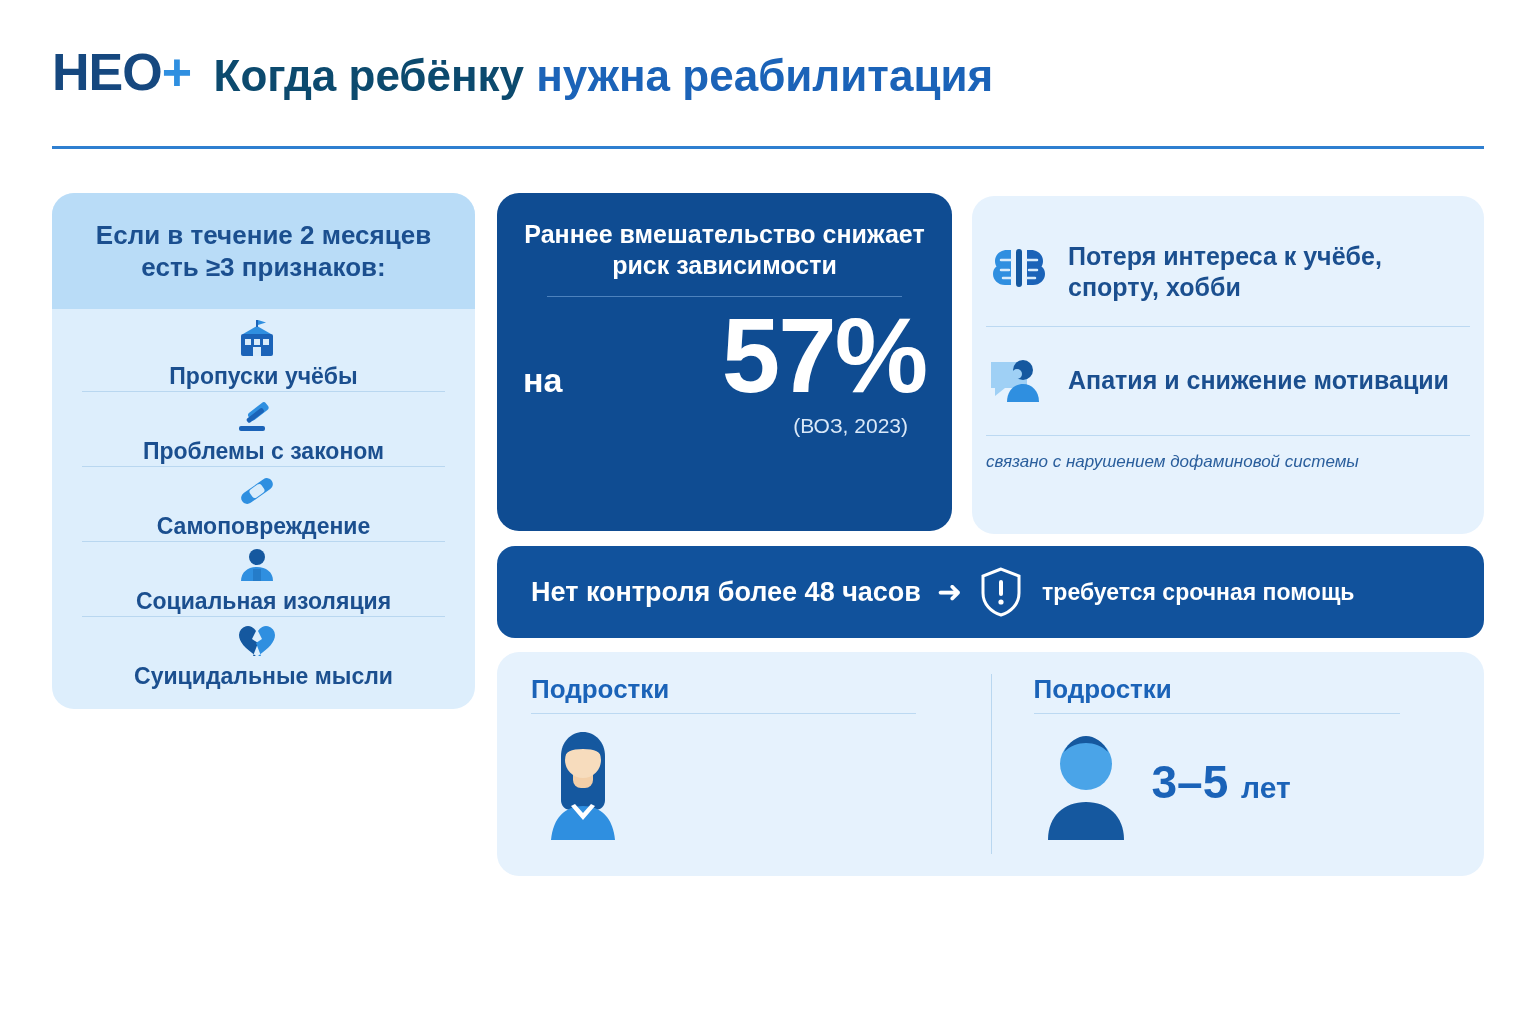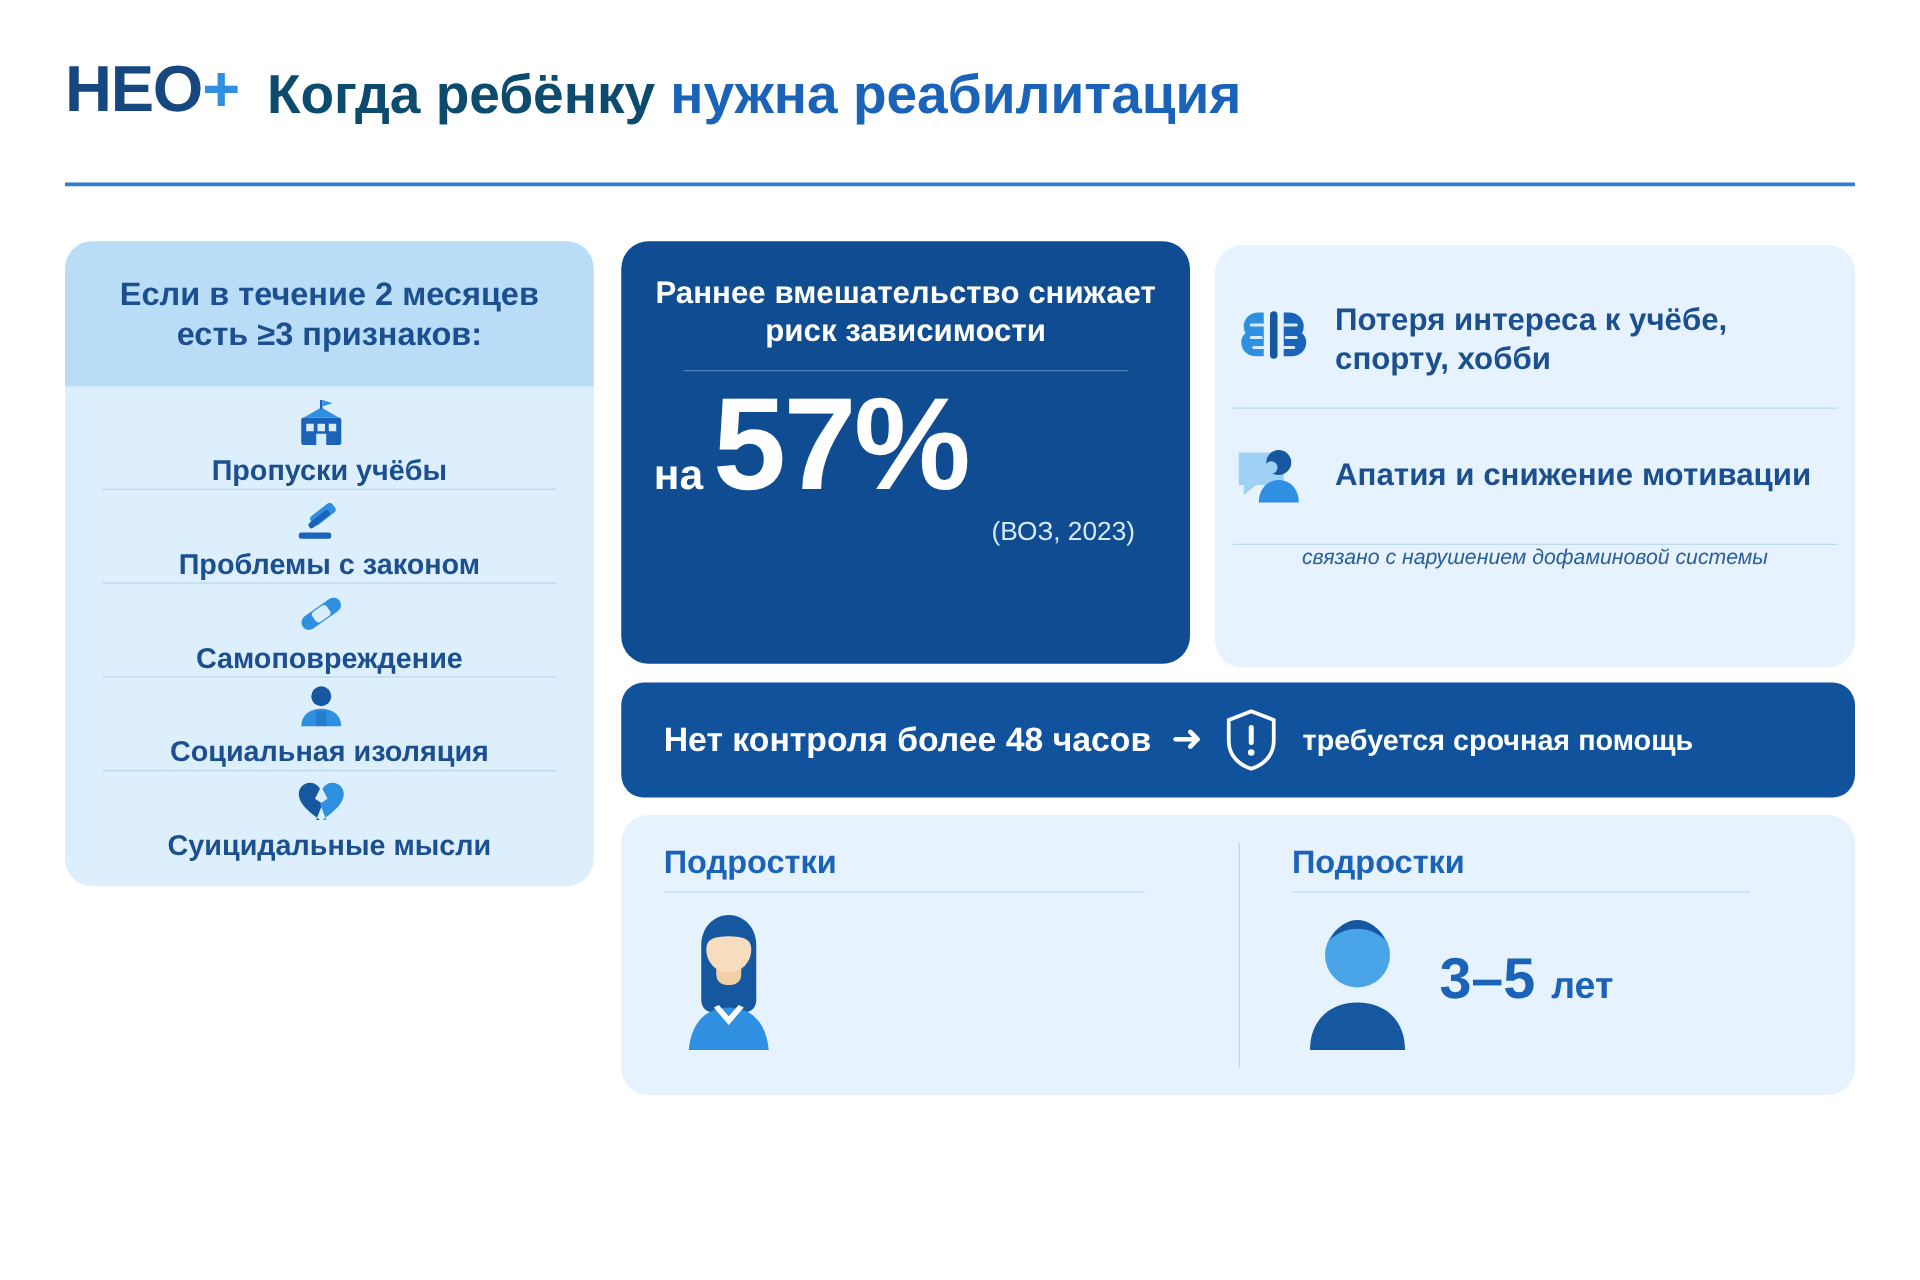--- a/index.html
+++ b/index.html
@@ -132,21 +132,21 @@
   }
   .stat-divider {
     margin: 14px auto 0 auto;
     width: 88%;
     height: 1px;
     background: #4d82bd;
   }
   .stat-big-row {
     display: flex;
     align-items: baseline;
-    justify-content: flex-start;
+    justify-content: space-between;
     margin-top: 6px;
   }
   .stat-prefix {
     font-size: 34px;
     font-weight: bold;
     margin-right: 8px;
   }
   .stat-value {
     font-size: 105px;
     font-weight: bold;
@@ -192,24 +192,24 @@
     font-weight: bold;
     color: #1b4f8f;
     line-height: 1.25;
   }
   .rc-sep {
     height: 1px;
     background: #bcd9f2;
     width: 100%;
   }
   .rc-note {
+    margin-top: 16px;
     font-size: 17px;
     font-style: italic;
     color: #2a5e9c;
-    text-align: center;
   }
 
   
   .urgent {
     position: absolute;
     left: 497px;
     top: 546px;
     width: 987px;
     height: 92px;
     background: #11529c;

